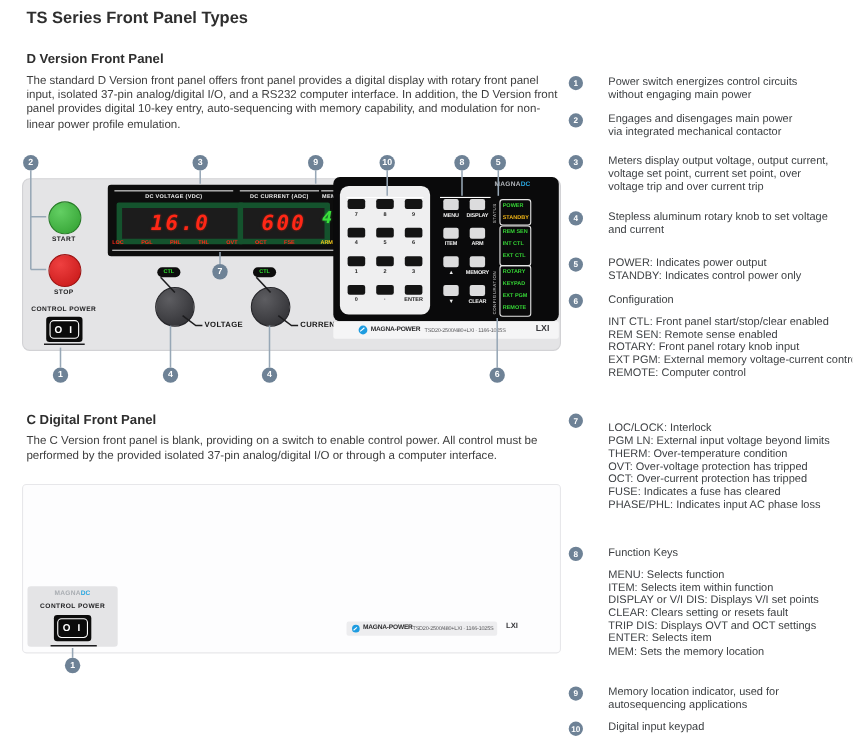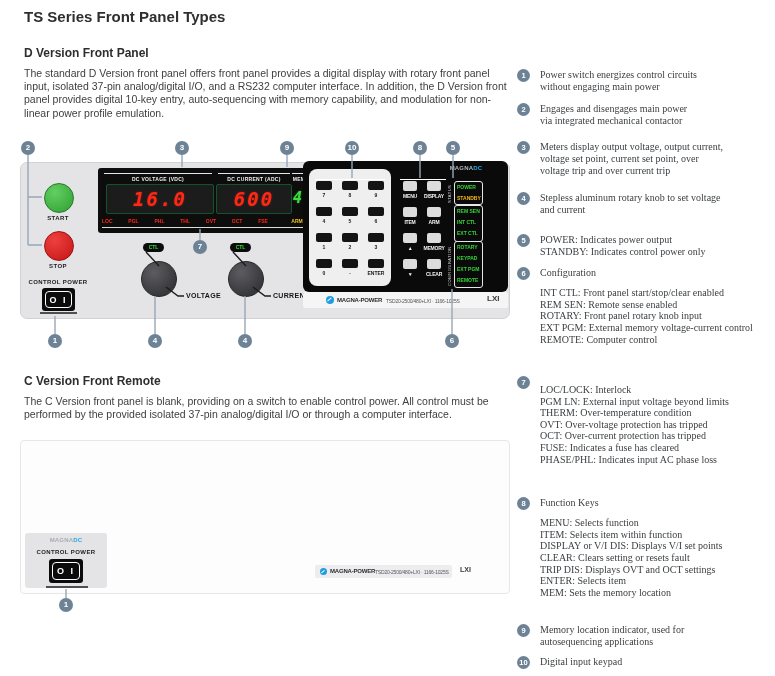--- a/index.html
+++ b/index.html
@@ -21,21 +21,21 @@
   .btn-stop{background:radial-gradient(circle at 35% 30%,#ef4040,#c41515);border:1px solid #9d1212;}
   .tinylabel{position:absolute;font-size:6px;font-weight:bold;color:#1c1c1e;text-align:center;letter-spacing:.4px;}
   .switch{position:absolute;background:#0b0b0b;border-radius:3px;}
   .switch-inner{position:absolute;left:3px;top:3px;right:3px;bottom:3px;border:1px solid #fff;
                 border-radius:4px;color:#fff;font-size:9px;font-weight:bold;letter-spacing:2px;
                 text-align:center;display:flex;align-items:center;justify-content:center;}
   
   .display{position:absolute;left:98px;top:168px;width:210px;height:65px;background:#0d0d0d;border-radius:3px;}
   .wrule{position:absolute;height:1px;background:#e6e6e6;}
   .dlabel{position:absolute;font-size:5px;font-weight:bold;color:#f0f0f0;text-align:center;letter-spacing:.3px;}
-  .dwin{position:absolute;top:184px;height:28px;background:#1c1c1c;border:1px solid #14532d;border-radius:2px;
+  .dwin{position:absolute;top:184px;height:28px;background:#1c1c1c;border:5px solid #14532d;border-radius:2px;
         display:flex;align-items:center;justify-content:center;}
   .seg{font-family:"DejaVu Sans Mono",monospace;font-weight:bold;font-style:italic;
        color:#ff2716;font-size:19px;letter-spacing:2px;text-shadow:0 0 2px rgba(255,45,20,.55);}
   .seg-green{color:#3ae03a;font-size:15px;text-shadow:0 0 2px rgba(60,224,60,.55);}
   .alarm-row{position:absolute;left:102px;top:218px;width:166px;display:flex;justify-content:space-between;
              font-size:5px;font-weight:bold;color:#ff2716;}
   .arm{position:absolute;left:288px;top:218px;width:18px;text-align:center;font-size:5px;font-weight:bold;color:#f0c419;}
   
   .ctl-pill{position:absolute;width:21px;height:9px;background:#0c0c0c;border-radius:5px;color:#2fe02f;
             font-size:5px;font-weight:bold;text-align:center;line-height:9px;}
@@ -61,21 +61,21 @@
   
   .strip{position:absolute;background:#f5f5f6;border-radius:2px;}
   .logo-dot{position:absolute;border-radius:50%;background:#1e9ce0;}
   .logo-dot::after{content:"";position:absolute;left:18%;top:42%;width:64%;height:18%;background:#fff;transform:rotate(-40deg);}
   .mp-brand{position:absolute;font-size:6px;font-weight:bold;color:#2c2c2e;letter-spacing:-.2px;}
   .mp-model{position:absolute;font-size:5px;color:#58585b;letter-spacing:-.2px;white-space:nowrap;}
   .lxi{position:absolute;font-weight:bold;color:#39393d;}
   
   .note{position:absolute;left:517px;width:250px;}
   .note-badge{position:absolute;left:0;top:0;width:13px;height:13px;line-height:13px;font-size:7.5px;}
-  .note-text{margin-left:23px;font-size:10px;line-height:12.2px;color:#3d4043;font-family:Liberation Serif, serif;}
+  .note-text{margin-left:36px;font-size:10px;line-height:12.2px;color:#3d4043;}
   .note-line{white-space:nowrap;}
   .note-details{margin-top:8px;line-height:11.6px;}
   svg.overlay{position:absolute;left:0;top:0;z-index:20;pointer-events:none;}
 </style>
 </head>
 <body>
 
 <div class="page" id="page">
 
   <div class="abs title">TS Series Front Panel Types</div>
@@ -238,21 +238,21 @@
       <div class="light">EXT PGM</div>
       <div class="light">REMOTE</div>
     </div>
 
   <div class="strip" style="left:303px;top:292px;width:205px;height:16px;"></div>
   <div class="logo-dot" style="left:326px;top:296px;width:8px;height:8px;"></div>
   <div class="mp-brand" style="left:337px;top:297px;">MAGNA-POWER</div>
   <div class="mp-model" style="left:386px;top:298px;">TSD20-2500/480+LXI · 1166-1025S</div>
   <div class="lxi" style="left:487px;top:294px;font-size:8px;">LXI</div>
 
-  <div class="abs h2" style="left:24px;top:374px;">C Version Front Remote</div>
+  <div class="abs h2" style="left:24px;top:374px;">C Digital Front Panel</div>
   <div class="abs para" style="top:395px;">The C Version front panel is blank, providing on a switch to enable control power. All control must be performed by the provided isolated 37-pin analog/digital I/O or through a computer interface.</div>
 
   <div class="abs panel-c" style="left:20px;top:440px;width:488px;height:152px;"></div>
   <div class="abs" style="left:25px;top:533px;width:82px;height:55px;background:#e4e4e6;border-radius:3px;"></div>
   <div class="brand" style="left:30px;top:537px;width:72px;font-size:6px;text-align:center;">
     <span class="m" style="color:#a9adb2;">MAGNA</span><span class="dc">DC</span>
   </div>
   <div class="tinylabel" style="left:30px;top:549px;width:72px;">CONTROL POWER</div>
   <div class="switch" style="left:49px;top:559px;width:34px;height:24px;">
     <div class="switch-inner">O I</div>

